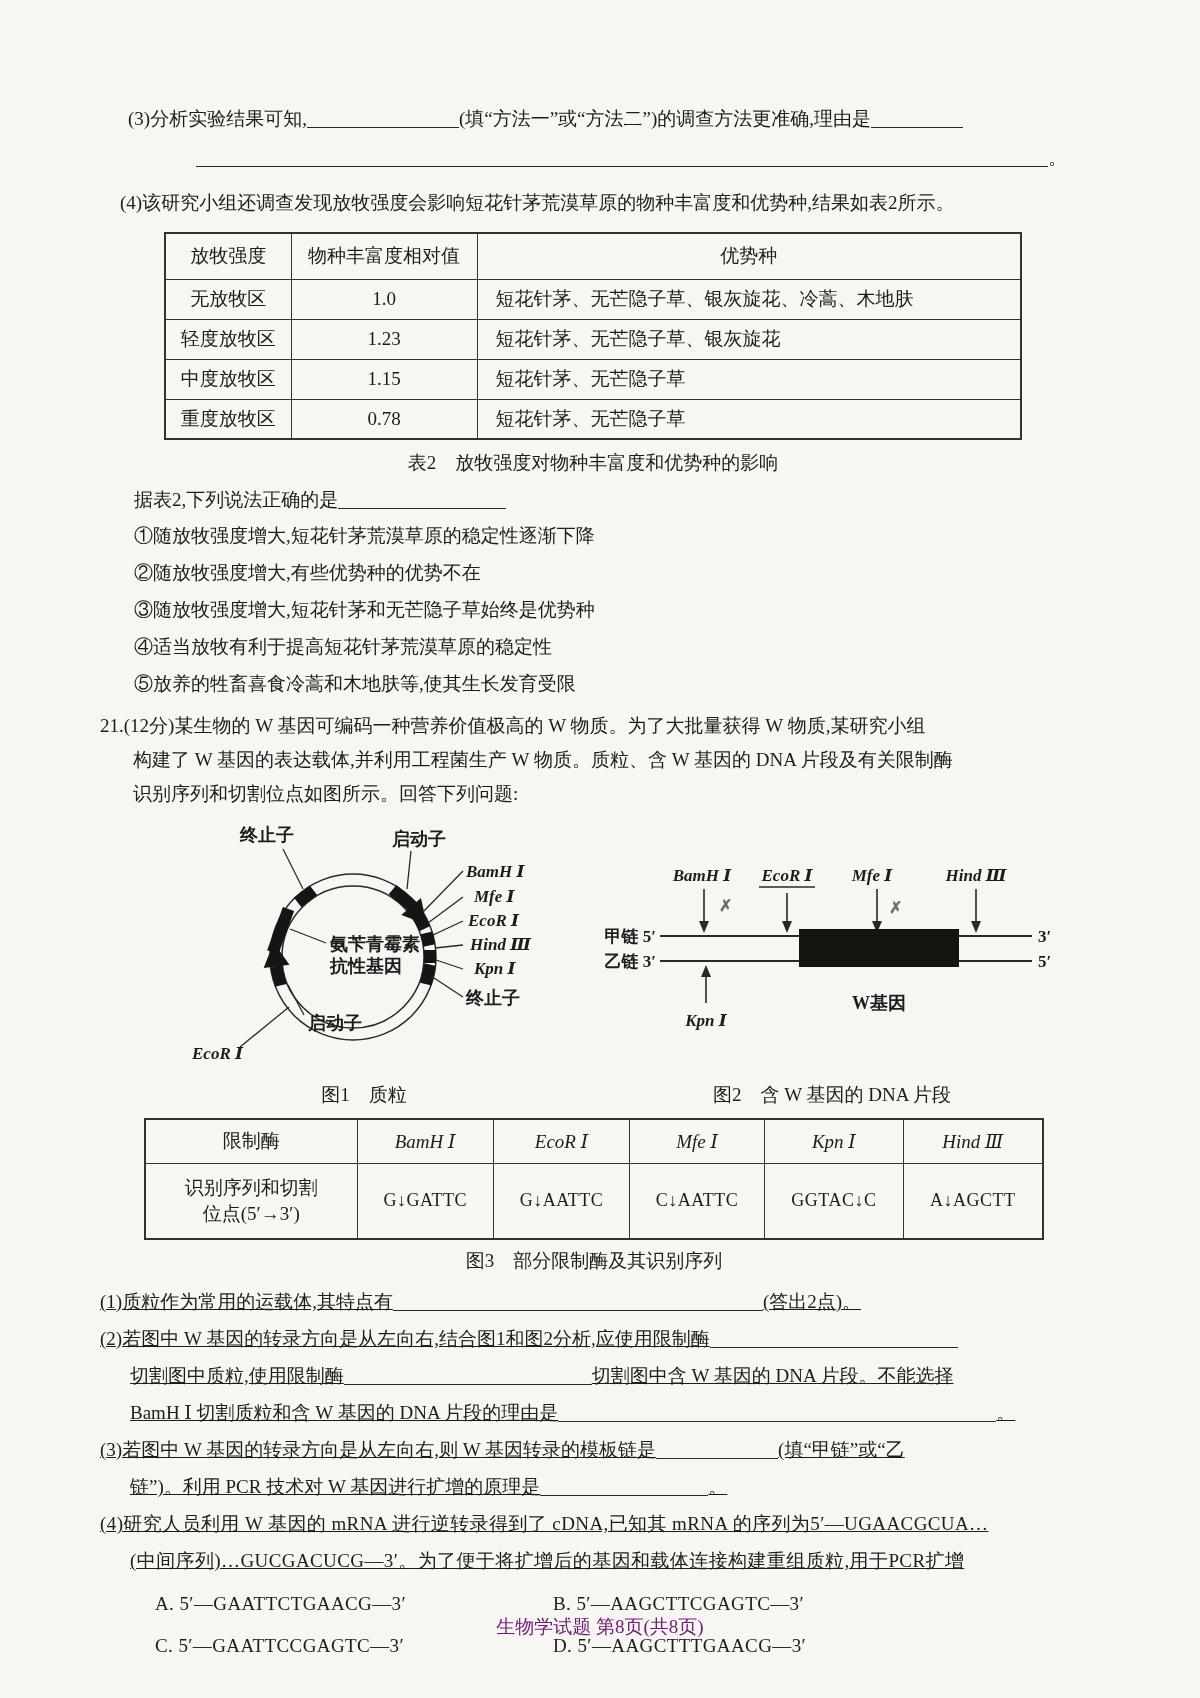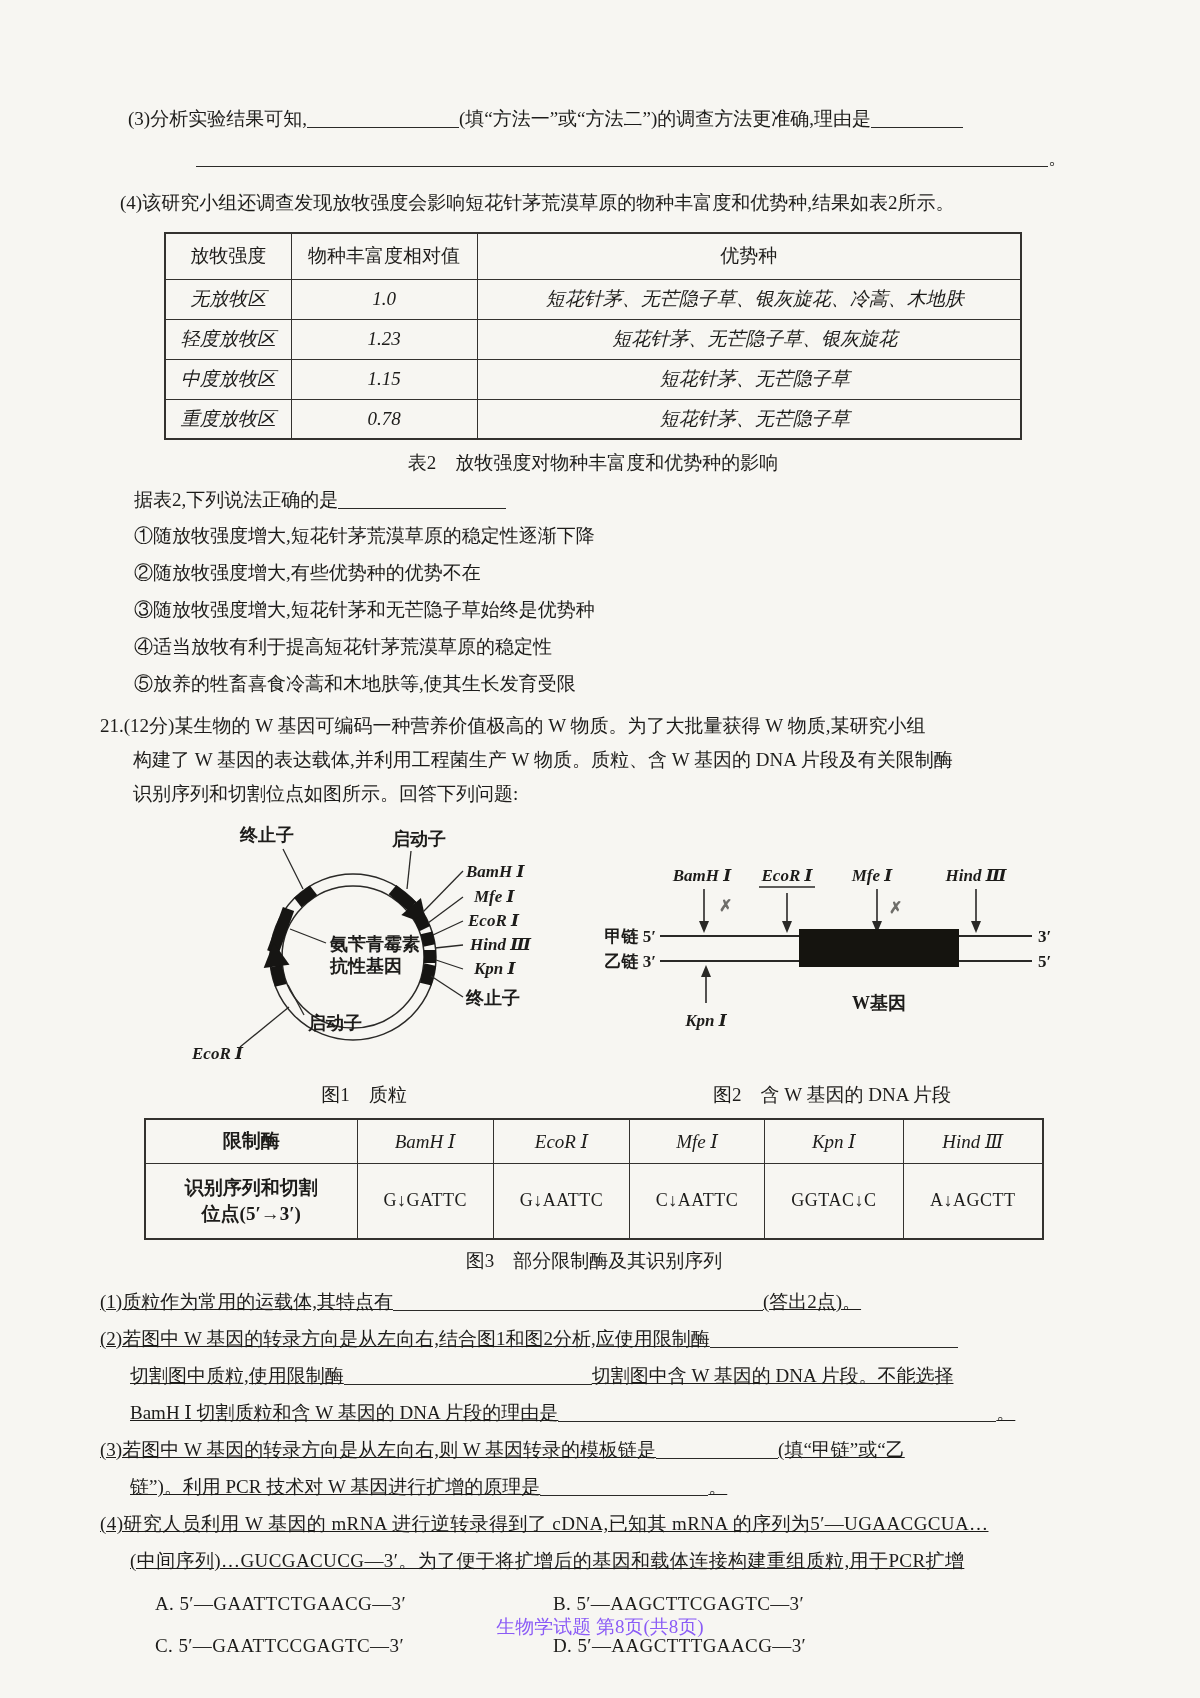--- a/index.html
+++ b/index.html
@@ -31,59 +31,59 @@
     background:transparent;
   }
   table.sheet-table td, table.sheet-table th {
     border:1.4px solid #34322f;
     text-align:center;
     font-weight:normal;
     padding:4px 6px;
   }
   .t2 { margin:14px 0 0 64px; width:858px;border-radius:28px; }
   .t2 th { height:46px; }
-  .t2 td { height:40px;font-style:italic; }
+  .t2 td { height:40px; }
   .t2 .c0 { width:126px; }
   .t2 .c1 { width:186px; }
-  .t2 .c2 { text-align:center; padding-left:18px; }
+  .t2 .c2 { text-align:left; padding-left:18px; }
   .tbl-caption { width:858px; margin:10px 0 0 64px; text-align:center; line-height:26px; }
 
   .prompt { margin:9px 0 0 34px; line-height:30px; }
   .statements { margin-left:34px; margin-top:2px; }
   .statements .st { line-height:37px; }
 
   .q21-stem { margin-top:7px; line-height:34px; padding-left:33px; text-indent:-33px; }
 
   .fig-row { display:flex; margin:6px 0 0 78px; align-items:flex-start;font-weight:bold; }
   .fig1-box { width:372px; }
   .fig2-box { width:480px; margin-left:42px; margin-top:26px; }
   .fig-captions { display:flex; margin:2px 0 0 78px; line-height:26px; }
   .cap1 { width:372px; text-align:center; }
   .cap2 { width:480px; margin-left:42px; text-align:center; }
 
   .t3 { margin:10px 0 0 44px; width:900px; }
   .t3 th { height:44px; }
   .t3 td { height:76px; }
-  .t3 .c0 { width:212px;font-weight:bold; }
+  .t3 .c0 { width:212px; }
   .t3 .enz { font-style:italic; }
   .t3 .seq { font-size:18px; letter-spacing:.5px; }
   .fig3-caption { width:900px; margin:8px 0 0 44px; text-align:center; line-height:26px; }
 
   .subs { margin-top:9px; }
   .subs .sline { line-height:37px; padding-left:30px; text-indent:-30px;text-decoration:underline; }
   .subs .cont { padding-left:30px; text-indent:0; }
   .seqtxt { letter-spacing:.4px; }
 
   .options { margin:4px 0 0 55px; }
   .opt-row { display:flex; line-height:42px; }
   .opt { width:398px; }
 
   .footer {
     position:absolute; left:0; bottom:58px; width:100%;
-    text-align:center; font-size:19px; color:#8b5cf6;
+    text-align:center; font-size:19px; color:#701a75;
   }
   svg text { font-family:"Liberation Serif","DejaVu Serif",serif; fill:#1d1c1a; }
   svg .enzname { font-style:italic; }
   svg .mark { fill:#6f6e6a; }
 </style>
 </head>
 <body>
 
 <div class="content">
 

